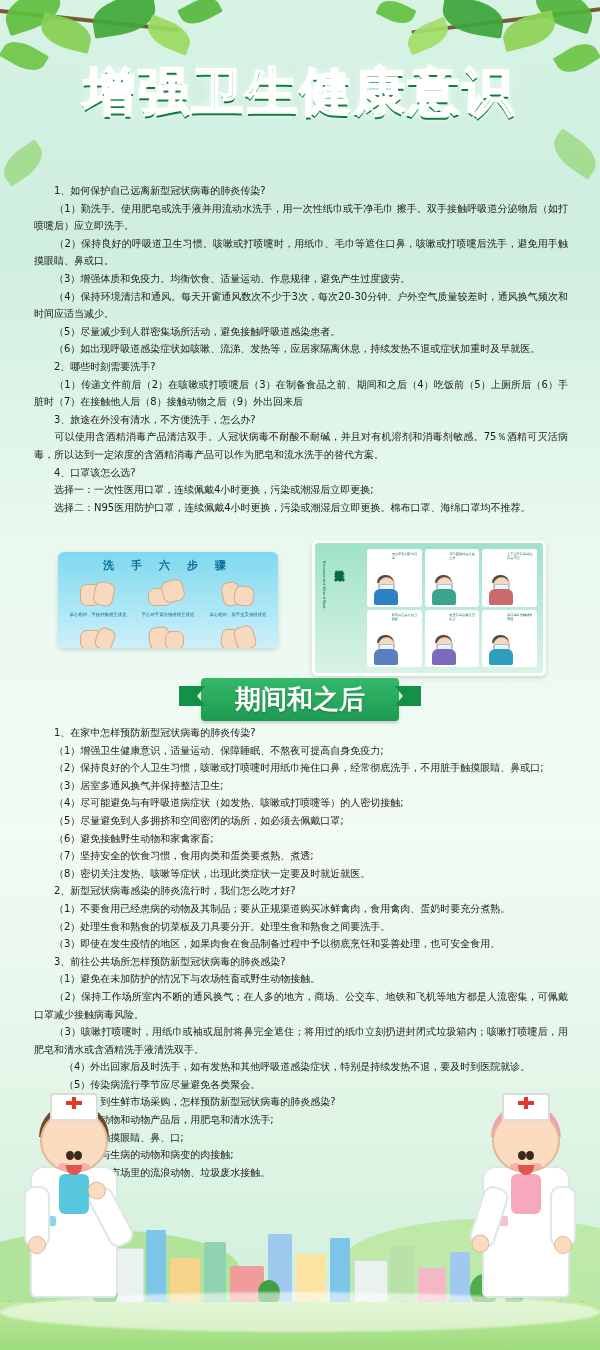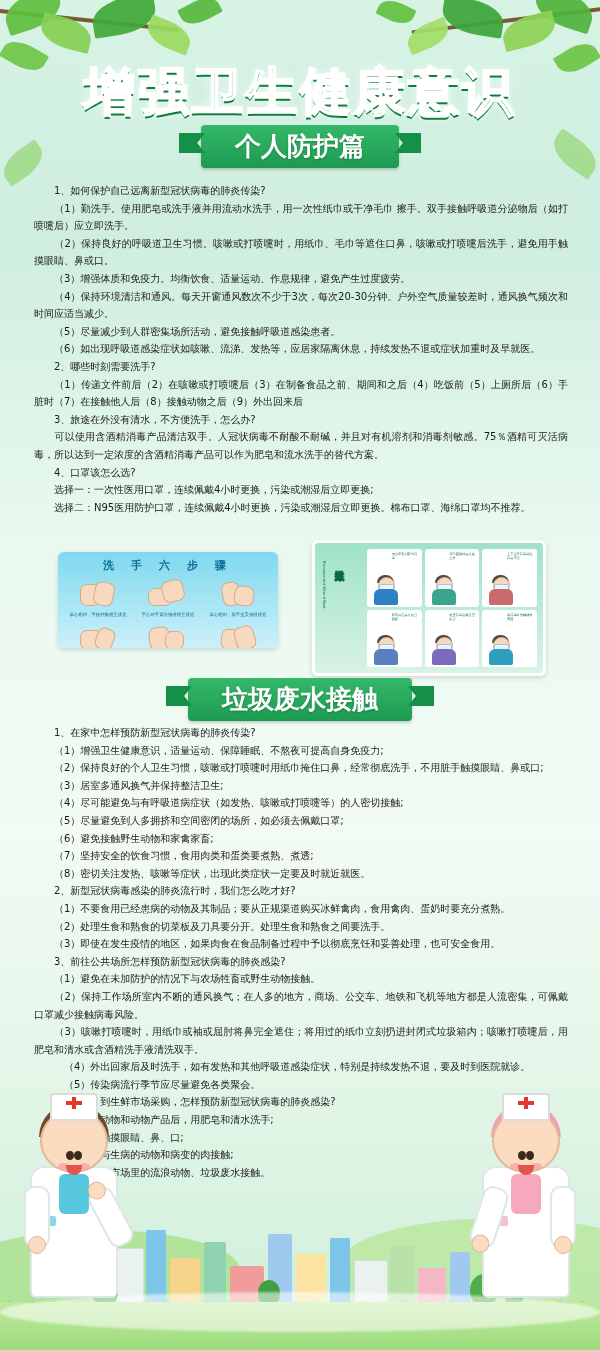--- a/index.html
+++ b/index.html
@@ -151,23 +151,20 @@
     <div class="leaf d" style="right:96px;top:0px;width:62px;height:34px;background:#3da53a;transform:rotate(9deg);"></div>
     <div class="leaf" style="right:150px;top:24px;width:44px;height:24px;background:#a3dd69;transform:rotate(-22deg);"></div>
     <div class="leaf d" style="right:2px;top:46px;width:42px;height:24px;background:#6cc546;transform:rotate(-32deg);"></div>
     <div class="leaf" style="right:186px;top:2px;width:36px;height:20px;background:#63c040;transform:rotate(26deg);"></div>
   </div>
   <div class="leaf" style="position:absolute;left:0px;top:150px;width:46px;height:26px;background:#7fce52;opacity:.55;transform:rotate(-35deg);"></div>
   <div class="leaf d" style="position:absolute;right:0px;top:140px;width:50px;height:28px;background:#7fce52;opacity:.55;transform:rotate(35deg);"></div>
 
   <div class="main-title">增强卫生健康意识</div>
 
-  <div class="section-title" style="top:125px;">
-    <span class="ribbon">个人防护篇</span>
-  </div>
 
   <div class="body-text" style="top:182px;white-space:pre-wrap;">　　1、如何保护自己远离新型冠状病毒的肺炎传染?
 　　（1）勤洗手。使用肥皂或洗手液并用流动水洗手，用一次性纸巾或干净毛巾 擦手。双手接触呼吸道分泌物后（如打喷嚏后）应立即洗手。
 　　（2）保持良好的呼吸道卫生习惯。咳嗽或打喷嚏时，用纸巾、毛巾等遮住口鼻，咳嗽或打喷嚏后洗手，避免用手触摸眼睛、鼻或口。
 　　（3）增强体质和免疫力。均衡饮食、适量运动、作息规律，避免产生过度疲劳。
 　　（4）保持环境清洁和通风。每天开窗通风数次不少于3次，每次20-30分钟。户外空气质量较差时，通风换气频次和时间应适当减少。
 　　（5）尽量减少到人群密集场所活动，避免接触呼吸道感染患者。
 　　（6）如出现呼吸道感染症状如咳嗽、流涕、发热等，应居家隔离休息，持续发热不退或症状加重时及早就医。
 　　2、哪些时刻需要洗手?
 　　（1）传递文件前后（2）在咳嗽或打喷嚏后（3）在制备食品之前、期间和之后（4）吃饭前（5）上厕所后（6）手脏时（7）在接触他人后（8）接触动物之后（9）外出回来后
@@ -282,21 +279,21 @@
             <div class="head"></div>
             <div class="msk"></div>
             <div class="body" style="background:#2f9fbf"></div>
           </div>
         <div class="mcap">摘口罩时勿触碰外表面</div>
       </div>
     </div>
   </div>
 
   <div class="section-title" style="top:678px;">
-    <span class="ribbon">垃圾废水接触</span>
+    <span class="ribbon">期间和之后</span>
   </div>
 
   <div class="body-text" style="top:724px;white-space:pre-wrap;">　　1、在家中怎样预防新型冠状病毒的肺炎传染?
 　　（1）增强卫生健康意识，适量运动、保障睡眠、不熬夜可提高自身免疫力;
 　　（2）保持良好的个人卫生习惯，咳嗽或打喷嚏时用纸巾掩住口鼻，经常彻底洗手，不用脏手触摸眼睛、鼻或口;
 　　（3）居室多通风换气并保持整洁卫生;
 　　（4）尽可能避免与有呼吸道病症状（如发热、咳嗽或打喷嚏等）的人密切接触;
 　　（5）尽量避免到人多拥挤和空间密闭的场所，如必须去佩戴口罩;
 　　（6）避免接触野生动物和家禽家畜;
 　　（7）坚持安全的饮食习惯，食用肉类和蛋类要煮熟、煮透;

